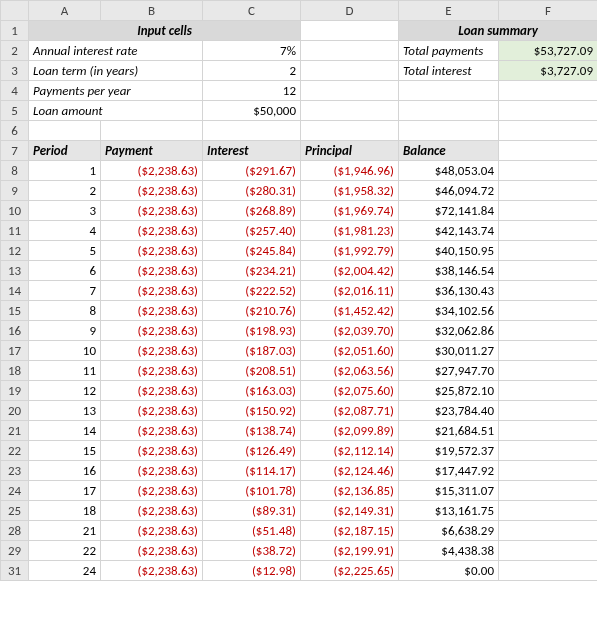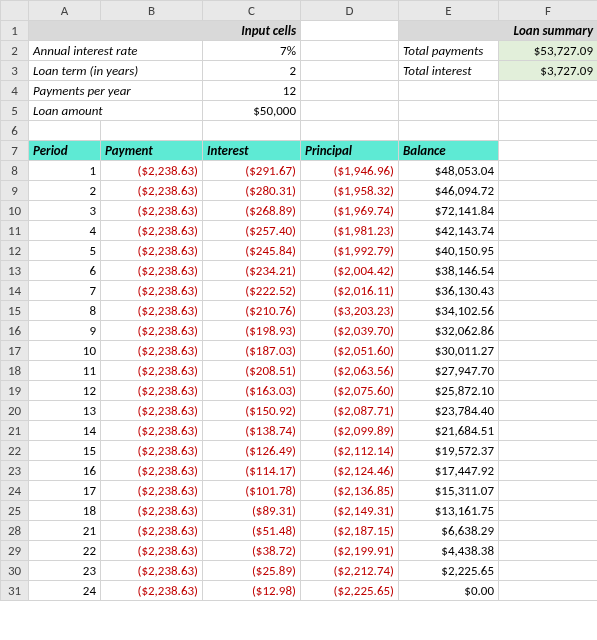--- a/index.html
+++ b/index.html
@@ -38,31 +38,31 @@
   .col-A { width: 72px; }
   .col-B { width: 102px; }
   .col-C { width: 98px; }
   .col-D { width: 98px; }
   .col-E { width: 100px; }
   .col-F { width: 99px; }
   .hdr-merge {
     background: #d9d9d9;
     font-weight: bold;
     font-style: italic;
-    text-align: right;
+    text-align: center;
   }
   .italic { font-style: italic; }
   .right { text-align: right; }
   .left { text-align: left; }
   .summary-val {
     background: #e2efda;
     text-align: right;
   }
   .tbl-hdr {
-    background: #5eead4;
+    background: #e5e5e5;
     font-weight: bold;
     font-style: italic;
     text-align: left;
     margin-top: 47px;
   }
   .neg { color: #c00000; text-align: right; }
   .num { text-align: right; }
 </style>
 </head>
 <body>
@@ -206,21 +206,21 @@
         <td class="neg">($222.52)</td>
         <td class="neg">($2,016.11)</td>
         <td class="num">$36,130.43</td>
         <td></td>
       </tr>
       <tr>
         <td class="row-hdr">15</td>
         <td class="num">8</td>
         <td class="neg">($2,238.63)</td>
         <td class="neg">($210.76)</td>
-        <td class="neg">($3,203.23)</td>
+        <td class="neg">($1,452.42)</td>
         <td class="num">$34,102.56</td>
         <td></td>
       </tr>
       <tr>
         <td class="row-hdr">16</td>
         <td class="num">9</td>
         <td class="neg">($2,238.63)</td>
         <td class="neg">($198.93)</td>
         <td class="neg">($2,039.70)</td>
         <td class="num">$32,062.86</td>
@@ -316,29 +316,20 @@
         <td class="num">$6,638.29</td>
         <td></td>
       </tr>
       <tr>
         <td class="row-hdr">29</td>
         <td class="num">22</td>
         <td class="neg">($2,238.63)</td>
         <td class="neg">($38.72)</td>
         <td class="neg">($2,199.91)</td>
         <td class="num">$4,438.38</td>
-        <td></td>
-      </tr>
-      <tr>
-        <td class="row-hdr">30</td>
-        <td class="num">23</td>
-        <td class="neg">($2,238.63)</td>
-        <td class="neg">($25.89)</td>
-        <td class="neg">($2,212.74)</td>
-        <td class="num">$2,225.65</td>
         <td></td>
       </tr>
       <tr>
         <td class="row-hdr">31</td>
         <td class="num">24</td>
         <td class="neg">($2,238.63)</td>
         <td class="neg">($12.98)</td>
         <td class="neg">($2,225.65)</td>
         <td class="num">$0.00</td>
         <td></td>

